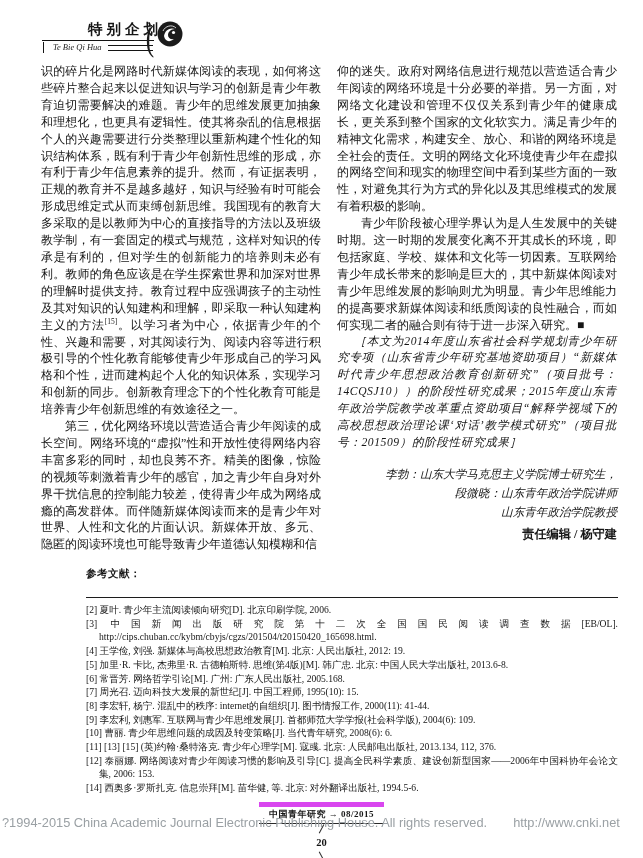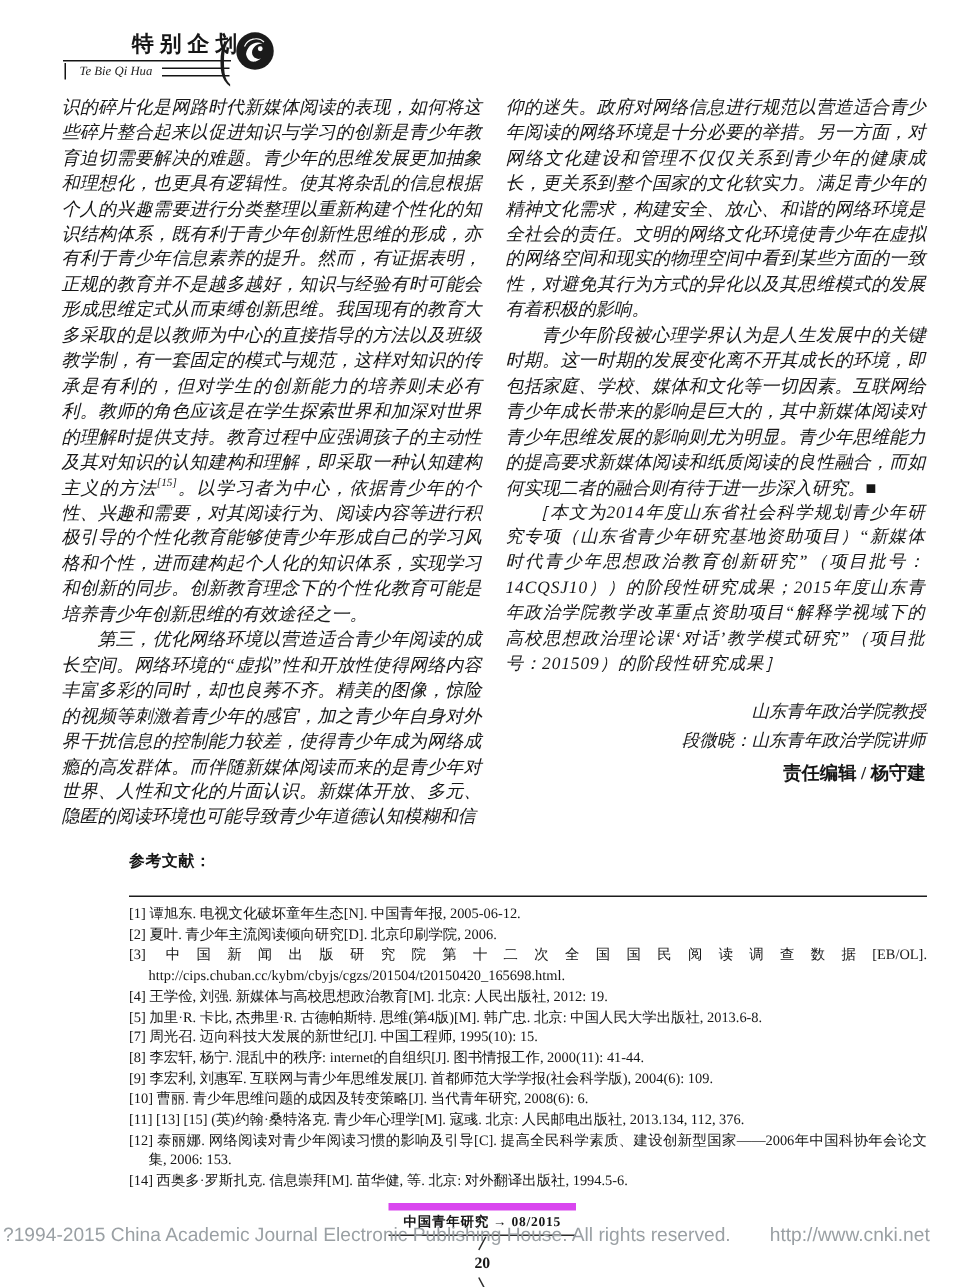--- a/index.html
+++ b/index.html
@@ -15,21 +15,21 @@
   .mh-rule { border-top:1.6px solid #141414; margin-top:1px; width:112px; margin-left:2px; }
   .mh-row2 { display:flex; align-items:center; margin-left:3px; margin-top:1px; width:110px; }
   .mh-pinyin { font-size:8.5px; font-style:italic; border-left:1.5px solid #141414; padding:0 4px 1px 9px; white-space:nowrap; color:#222; }
   .mh-dlines { flex:1; height:4px; border-top:1.2px solid #141414; border-bottom:1.2px solid #141414; margin-left:2px; }
   .mh-paren { position:absolute; left:104px; top:-3px; font-size:36px; font-weight:300; color:#1c1c1c; transform:scaleX(.7); }
   .mh-logo { position:absolute; left:116px; top:0px; }
 
   
   .columns { position:absolute; left:41px; top:63px; width:576px; display:flex; gap:16px; }
   .col { width:280px; font-size:12px; line-height:16.9px; text-align:justify; text-justify:inter-ideograph; }
-  .col p { margin:0;font-style:italic; }
+  .col p { margin:0; }
   .p-indent { text-indent:2em; }
   sup.fnref { font-size:7.5px; line-height:0; }
   .funding { margin-top:14px; font-style:italic; text-indent:1.5em; letter-spacing:.6px; line-height:16.9px; font-size:11.6px; }
   .authors { margin-top:13px; text-align:right; font-style:italic; font-size:11.6px; line-height:19px; }
   .editor { margin-top:4px; text-align:right; font-weight:bold; font-size:12.2px; }
 
   
   .references { position:absolute; left:86px; top:567px; width:532px; }
   .ref-heading { font-weight:bold; font-size:10.5px; padding-bottom:16px; border-bottom:1.6px solid #1c1c1c; letter-spacing:.5px; }
   .ref-list { margin-top:5px; font-size:9.6px; line-height:13.7px; text-align:justify; }
@@ -77,35 +77,36 @@
   <div class="columns">
     <div class="col">
       <p><span>识的碎片化是网路时代新媒体阅读的表现，如何将这些碎片整合起来以促进知识与学习的创新是青少年教育迫切需要解决的难题。青少年的思维发展更加抽象和理想化，也更具有逻辑性。使其将杂乱的信息根据个人的兴趣需要进行分类整理以重新构建个性化的知识结构体系，既有利于青少年创新性思维的形成，亦有利于青少年信息素养的提升。然而，有证据表明，正规的教育并不是越多越好，知识与经验有时可能会形成思维定式从而束缚创新思维。我国现有的教育大多采取的是以教师为中心的直接指导的方法以及班级教学制，有一套固定的模式与规范，这样对知识的传承是有利的，但对学生的创新能力的培养则未必有利。教师的角色应该是在学生探索世界和加深对世界的理解时提供支持。教育过程中应强调孩子的主动性及其对知识的认知建构和理解，即采取一种认知建构主义的方法</span><sup class="fnref">[15]</sup><span>。以学习者为中心，依据青少年的个性、兴趣和需要，对其阅读行为、阅读内容等进行积极引导的个性化教育能够使青少年形成自己的学习风格和个性，进而建构起个人化的知识体系，实现学习和创新的同步。创新教育理念下的个性化教育可能是培养青少年创新思维的有效途径之一。</span></p>
       <p class="p-indent">第三，优化网络环境以营造适合青少年阅读的成长空间。网络环境的“虚拟”性和开放性使得网络内容丰富多彩的同时，却也良莠不齐。精美的图像，惊险的视频等刺激着青少年的感官，加之青少年自身对外界干扰信息的控制能力较差，使得青少年成为网络成瘾的高发群体。而伴随新媒体阅读而来的是青少年对世界、人性和文化的片面认识。新媒体开放、多元、隐匿的阅读环境也可能导致青少年道德认知模糊和信</p>
     </div>
     <div class="col">
       <p>仰的迷失。政府对网络信息进行规范以营造适合青少年阅读的网络环境是十分必要的举措。另一方面，对网络文化建设和管理不仅仅关系到青少年的健康成长，更关系到整个国家的文化软实力。满足青少年的精神文化需求，构建安全、放心、和谐的网络环境是全社会的责任。文明的网络文化环境使青少年在虚拟的网络空间和现实的物理空间中看到某些方面的一致性，对避免其行为方式的异化以及其思维模式的发展有着积极的影响。</p>
       <p class="p-indent">青少年阶段被心理学界认为是人生发展中的关键时期。这一时期的发展变化离不开其成长的环境，即包括家庭、学校、媒体和文化等一切因素。互联网给青少年成长带来的影响是巨大的，其中新媒体阅读对青少年思维发展的影响则尤为明显。青少年思维能力的提高要求新媒体阅读和纸质阅读的良性融合，而如何实现二者的融合则有待于进一步深入研究。■</p>
       <p class="funding">［本文为2014年度山东省社会科学规划青少年研究专项（山东省青少年研究基地资助项目）“新媒体时代青少年思想政治教育创新研究”（项目批号：14CQSJ10））的阶段性研究成果；2015年度山东青年政治学院教学改革重点资助项目“解释学视域下的高校思想政治理论课‘对话’教学模式研究”（项目批号：201509）的阶段性研究成果］</p>
       <div class="authors">
+          <div class="author-line">李勃：山东大学马克思主义学院博士研究生，</div>
+          <div class="author-line">段微晓：山东青年政治学院讲师</div>
           <div class="author-line">山东青年政治学院教授</div>
-          <div class="author-line">段微晓：山东青年政治学院讲师</div>
         </div>
       <div class="editor">责任编辑 / 杨守建</div>
     </div>
   </div>
 
   <div class="references">
     <div class="ref-heading">参考文献：</div>
     <div class="ref-list">
-        <div class="ref-item">[1] 谭旭东. 电视文化破坏童年生态[N]. 中国青年报, 2005-06-12.</div>
         <div class="ref-item">[2] 夏叶. 青少年主流阅读倾向研究[D]. 北京印刷学院, 2006.</div>
         <div class="ref-item">[3] 中国新闻出版研究院第十二次全国国民阅读调查数据[EB/OL]. http://cips.chuban.cc/kybm/cbyjs/cgzs/201504/t20150420_165698.html.</div>
         <div class="ref-item">[4] 王学俭, 刘强. 新媒体与高校思想政治教育[M]. 北京: 人民出版社, 2012: 19.</div>
         <div class="ref-item">[5] 加里·R. 卡比, 杰弗里·R. 古德帕斯特. 思维(第4版)[M]. 韩广忠. 北京: 中国人民大学出版社, 2013.6-8.</div>
+        <div class="ref-item">[6] 常晋芳. 网络哲学引论[M]. 广州: 广东人民出版社, 2005.168.</div>
         <div class="ref-item">[7] 周光召. 迈向科技大发展的新世纪[J]. 中国工程师, 1995(10): 15.</div>
         <div class="ref-item">[8] 李宏轩, 杨宁. 混乱中的秩序: internet的自组织[J]. 图书情报工作, 2000(11): 41-44.</div>
         <div class="ref-item">[9] 李宏利, 刘惠军. 互联网与青少年思维发展[J]. 首都师范大学学报(社会科学版), 2004(6): 109.</div>
         <div class="ref-item">[10] 曹丽. 青少年思维问题的成因及转变策略[J]. 当代青年研究, 2008(6): 6.</div>
         <div class="ref-item">[11] [13] [15] (英)约翰·桑特洛克. 青少年心理学[M]. 寇彧. 北京: 人民邮电出版社, 2013.134, 112, 376.</div>
         <div class="ref-item">[12] 泰丽娜. 网络阅读对青少年阅读习惯的影响及引导[C]. 提高全民科学素质、建设创新型国家——2006年中国科协年会论文集, 2006: 153.</div>
         <div class="ref-item">[14] 西奥多·罗斯扎克. 信息崇拜[M]. 苗华健, 等. 北京: 对外翻译出版社, 1994.5-6.</div>
       </div>
   </div>
 

